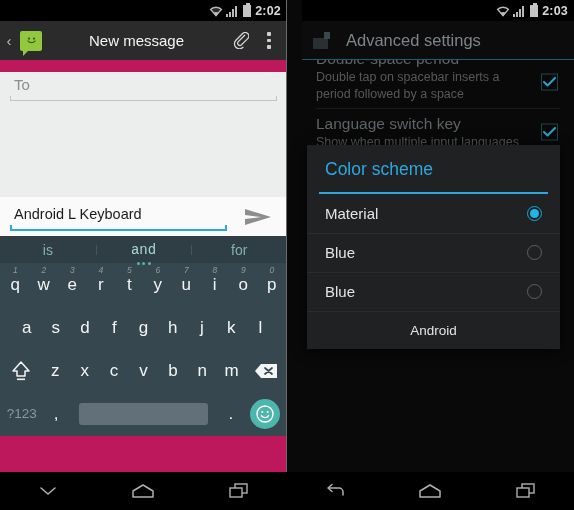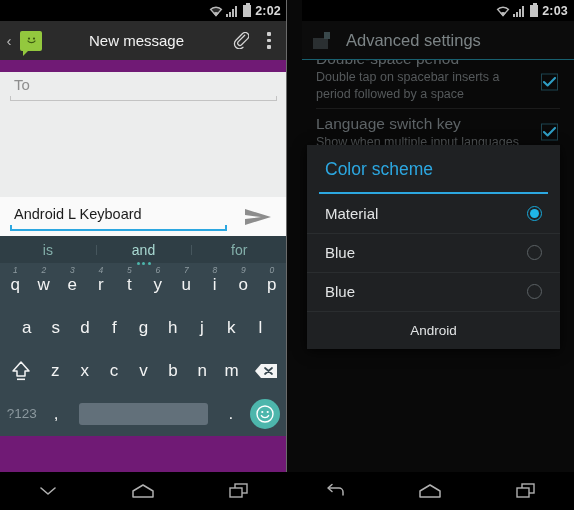--- a/index.html
+++ b/index.html
@@ -4,21 +4,21 @@
 <style>
   * { box-sizing: border-box; margin: 0; padding: 0; }
   html, body {
     width: 574px; height: 510px;
     background: #000;
     font-family: "Liberation Sans", sans-serif;
     overflow: hidden;
   }
   .screen { position: relative; width: 574px; height: 510px; display: flex; }
   .panel { position: relative; width: 287px; height: 510px; overflow: hidden; }
-  .panel-left { background: #701a75; }
+  .panel-left { background: #be185d; }
   .panel-right { background: #090909; padding-left: 15px; }
   .panel-divider { position: absolute; left: 286px; top: 0; width: 1px; height: 472px; background: #6b6b6b; z-index: 40; }
 
   
   .statusbar {
     height: 21px; background: #000; display: flex; align-items: center;
     justify-content: flex-end; padding-right: 6px; gap: 4px;
   }
   .status-icons { display: flex; align-items: flex-end; gap: 3px; height: 13px; }
   .clock { color: #d8d8d8; font-size: 12.5px; font-weight: bold; letter-spacing: .2px; }
@@ -75,21 +75,21 @@
   }
   .msg-underline::before { left: 0; } .msg-underline::after { right: 0; }
   .send-btn { width: 46px; height: 34px; display: flex; align-items: center; justify-content: center; }
 
   
   .keyboard { background: #37474f; height: 200px; position: relative; }
   .sugg-strip {
     height: 27px; background: #2f3e45; display: flex; align-items: center; position: relative;
   }
   .sugg { flex: 1; text-align: center; color: #84b0ab; font-size: 14px; position: relative; }
-  .sugg.center { color: #a8d8d1; }
+  .sugg.center { color: #a8d8d1; font-family: Liberation Mono, monospace; }
   .sugg + .sugg::before {
     content: ""; position: absolute; left: 0; top: 3px; bottom: 3px; width: 1px; background: #46565d;
   }
   .sugg-dots {
     position: absolute; left: 50%; transform: translateX(-50%); bottom: -7px;
     display: flex; gap: 2.5px;
   }
   .sugg-dots i { width: 3px; height: 3px; border-radius: 50%; background: #4db6ac; }
 
   .krow { display: flex; align-items: center; height: 43px; padding: 0 1px; }

